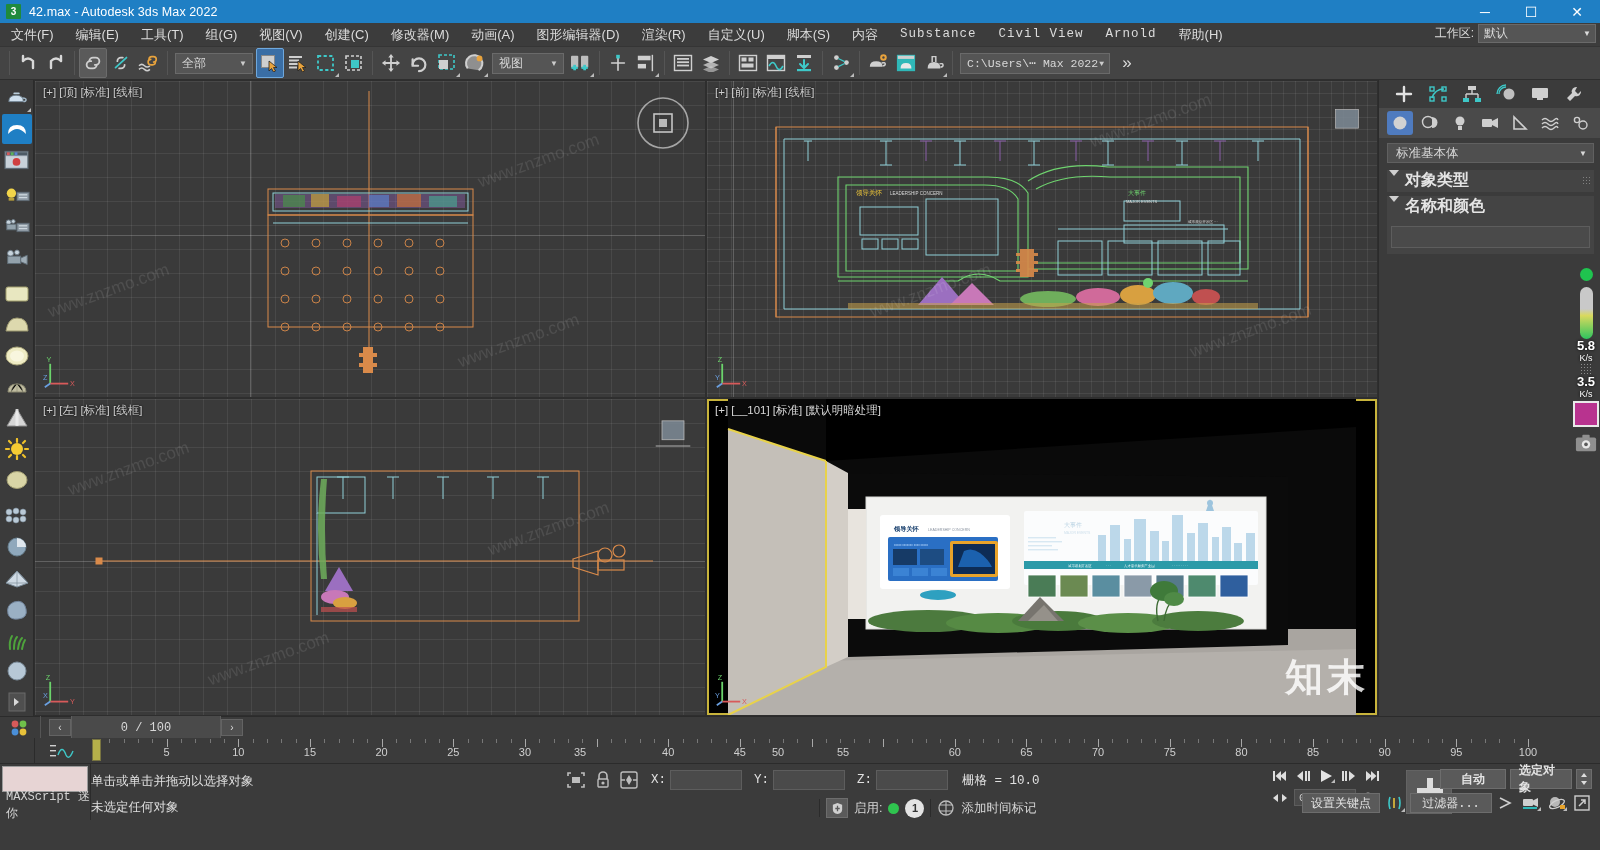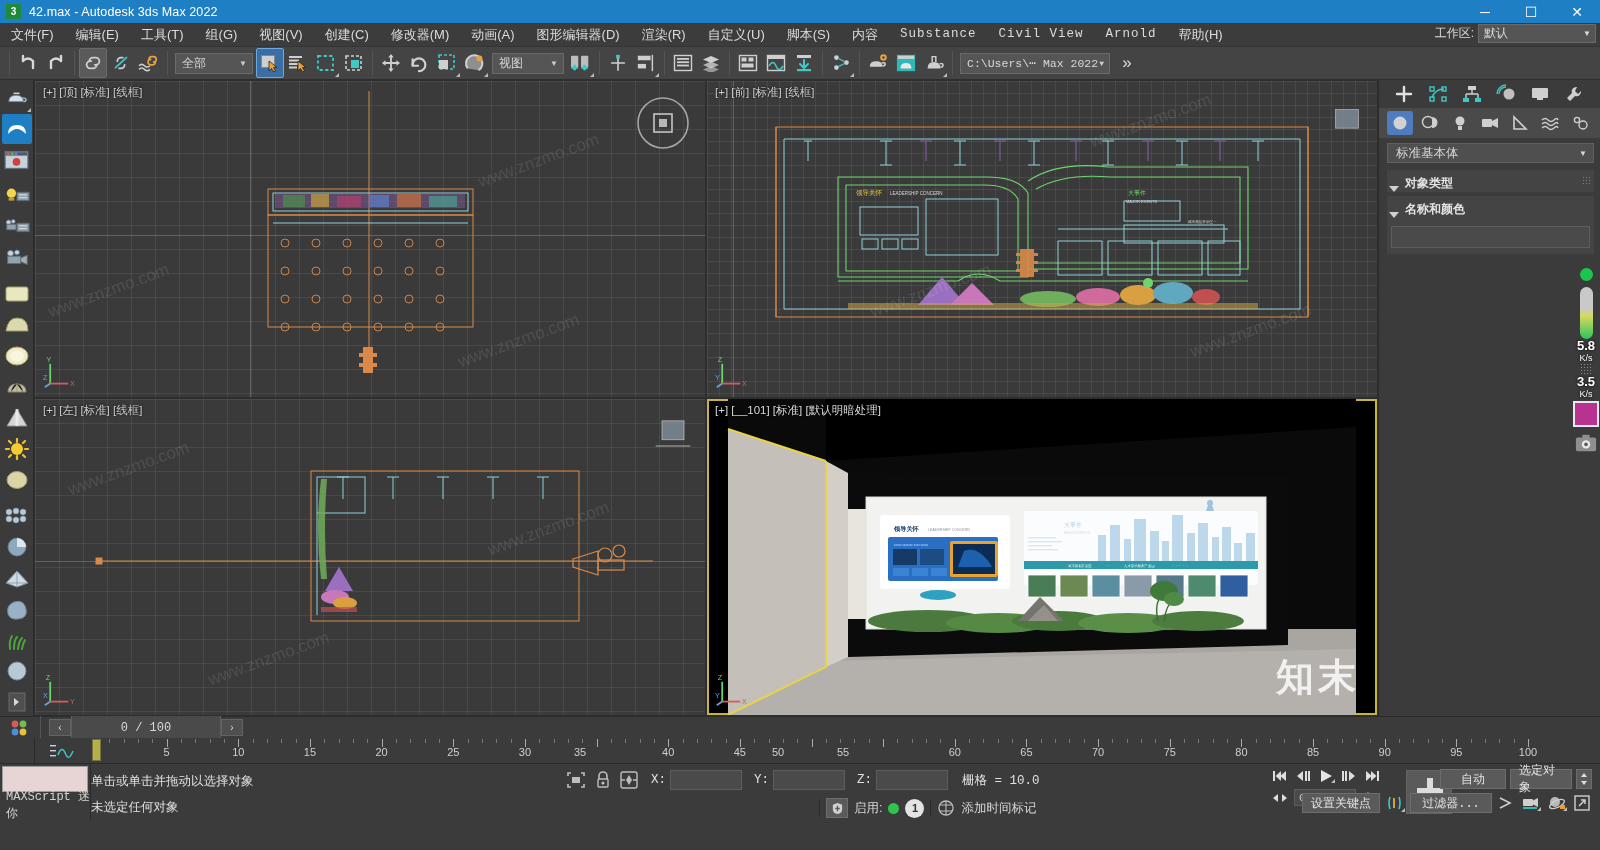--- a/index.html
+++ b/index.html
@@ -84,21 +84,21 @@
   .cp-tab { width:33px; height:26px; display:flex; align-items:center; justify-content:center;}
   .cp-cat { height:30px; display:flex; align-items:center; padding-left:8px; gap:4px;
      background:#4a4a4a; }
   .cp-cati { width:26px; height:24px; display:flex; align-items:center; justify-content:center;
      border-radius:3px;}
   .cp-cati.act { background:#4f7bbf; }
   .cp-combo { margin:5px 6px 3px 8px; height:20px; background:#4f4f4f; border:1px solid #606060;
      display:flex; align-items:center; padding-left:8px; font-size:12.5px; position:relative;}
   .cp-combo .arr { position:absolute; right:6px; font-size:8px;}
   .rollup { margin:4px 6px 0 8px; background:#444; }
-  .rollup-hd { height:22px; display:flex; align-items:flex-end; font-size:12px;
+  .rollup-hd { height:22px; display:flex; align-items:flex-start; font-size:16px;
      font-weight:bold; color:#e4e4e4; gap:6px; padding-left:2px; position:relative;}
   .tri { width:0;height:0;border-left:5px solid transparent;border-right:5px solid transparent;
      border-top:6px solid #cfcfcf; }
   .dots { position:absolute; right:3px; top:6px; width:9px; height:9px; opacity:.45;
      background-image:radial-gradient(#ccc 30%, transparent 31%); background-size:3px 3px;}
   .rollup-bd { padding:4px 4px 6px 4px; }
   .chk-row { display:flex; align-items:center; justify-content:center; gap:6px;
      font-size:12.5px; color:#9a9a9a; margin:2px 0 6px 0;}
   .chkbox { width:12px; height:12px; border:1px solid #6f6f6f; background:#4a4a4a;}
   .btn-grid { display:grid; grid-template-columns:1fr 1fr; gap:3px; }
@@ -945,21 +945,21 @@
         <rect x="120" y="110" width="18" height="110" fill="#e8e4de"></rect>
       </svg>
       <svg class="gizmo" viewBox="0 0 40 40">
         <path d="M8 34 L8 12" stroke="#6bd36b" stroke-width="2"></path>
           <text x="3" y="10" fill="#6bd36b" font-size="8">Z</text>
         <path d="M8 34 L28 34" stroke="#d85a5a" stroke-width="2"></path>
           <text x="30" y="37" fill="#d85a5a" font-size="8">X</text>
         <path d="M8 34 L2 38" stroke="#6a9fe0" stroke-width="2"></path>
           <text x="0" y="30" fill="#6a9fe0" font-size="8">Y</text>
       </svg>
-      <div class="wm-big" style="right:17px; bottom:12px; font-size:38px; letter-spacing:4px;">知末</div>
+      <div class="wm-big" style="right:8px; bottom:12px; font-size:38px; letter-spacing:4px;">知末</div>
     </div>
   </div>
 
   <div class="cmdpanel">
     <div class="cp-tabs">
       <div class="cp-tab">
         <svg width="20" height="20" viewBox="0 0 20 20">
             <path d="M10 3 L10 17 M3 10 L17 10" stroke="#e2e2e2" stroke-width="2.4" stroke-linecap="round"></path>
           </svg>
       </div>
@@ -1370,21 +1370,21 @@
   <div style="position:absolute; right:148px; top:6px;">
     <svg width="46" height="44" viewBox="0 0 46 44">
         <rect x="0" y="0" width="46" height="44" fill="#5a5a5a" stroke="#6d6d6d"></rect>
       <path d="M21 8 L27 8 L27 18 L37 18 L37 24 L27 24 L27 34 L21 34 L21 24 L11 24 L11 18 L21 18 Z" fill="#dcdcdc"></path>
       <circle cx="14" cy="33" r="4" fill="none" stroke="#3ec8c8" stroke-width="2"></circle>
         <path d="M17 32 L26 32" stroke="#3ec8c8" stroke-width="2"></path>
       </svg>
   </div>
 
   <div style="position:absolute; right:8px; top:5px; display:flex; flex-direction:column; gap:4px; align-items:flex-end;">
-    <div style="display:flex;align-items:flex-start;gap:4px;">
+    <div style="display:flex;align-items:flex-start;gap:4px;font-weight:bold;">
       <div class="akey" style="width:66px">自动</div>
       <div class="akey" style="width:62px">选定对象</div>
       <div style="width:16px;height:20px;background:#5a5a5a;border:1px solid #6d6d6d;display:flex;align-items:center;justify-content:center;">
         <svg width="8" height="14" viewBox="0 0 8 14">
             <path d="M4 1 L7 5 L1 5 Z" fill="#ddd"></path>
             <path d="M4 13 L7 9 L1 9 Z" fill="#ddd"></path>
           </svg>
       </div>
     </div>
     <div style="display:flex;align-items:center;gap:4px;">

